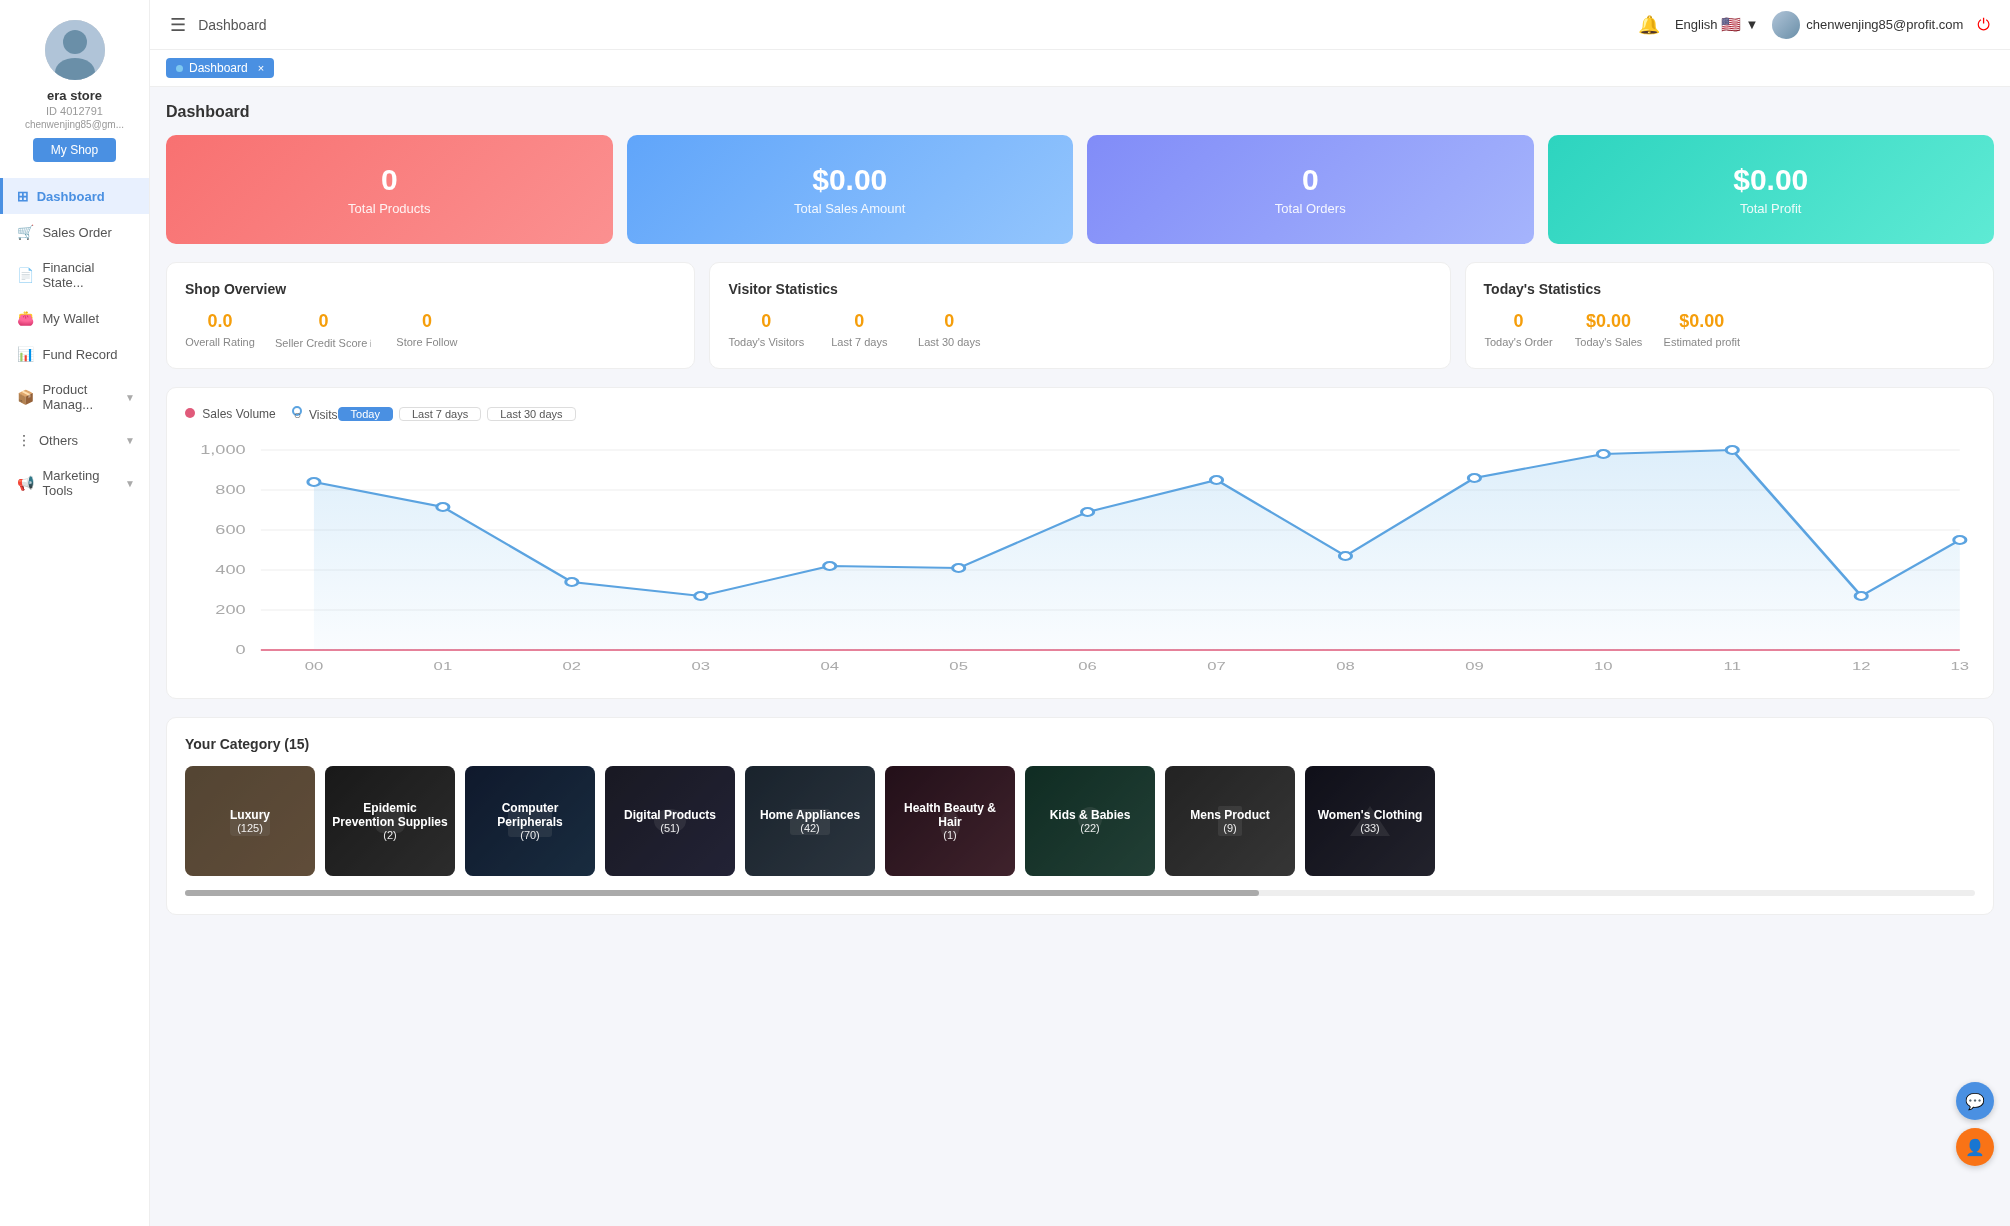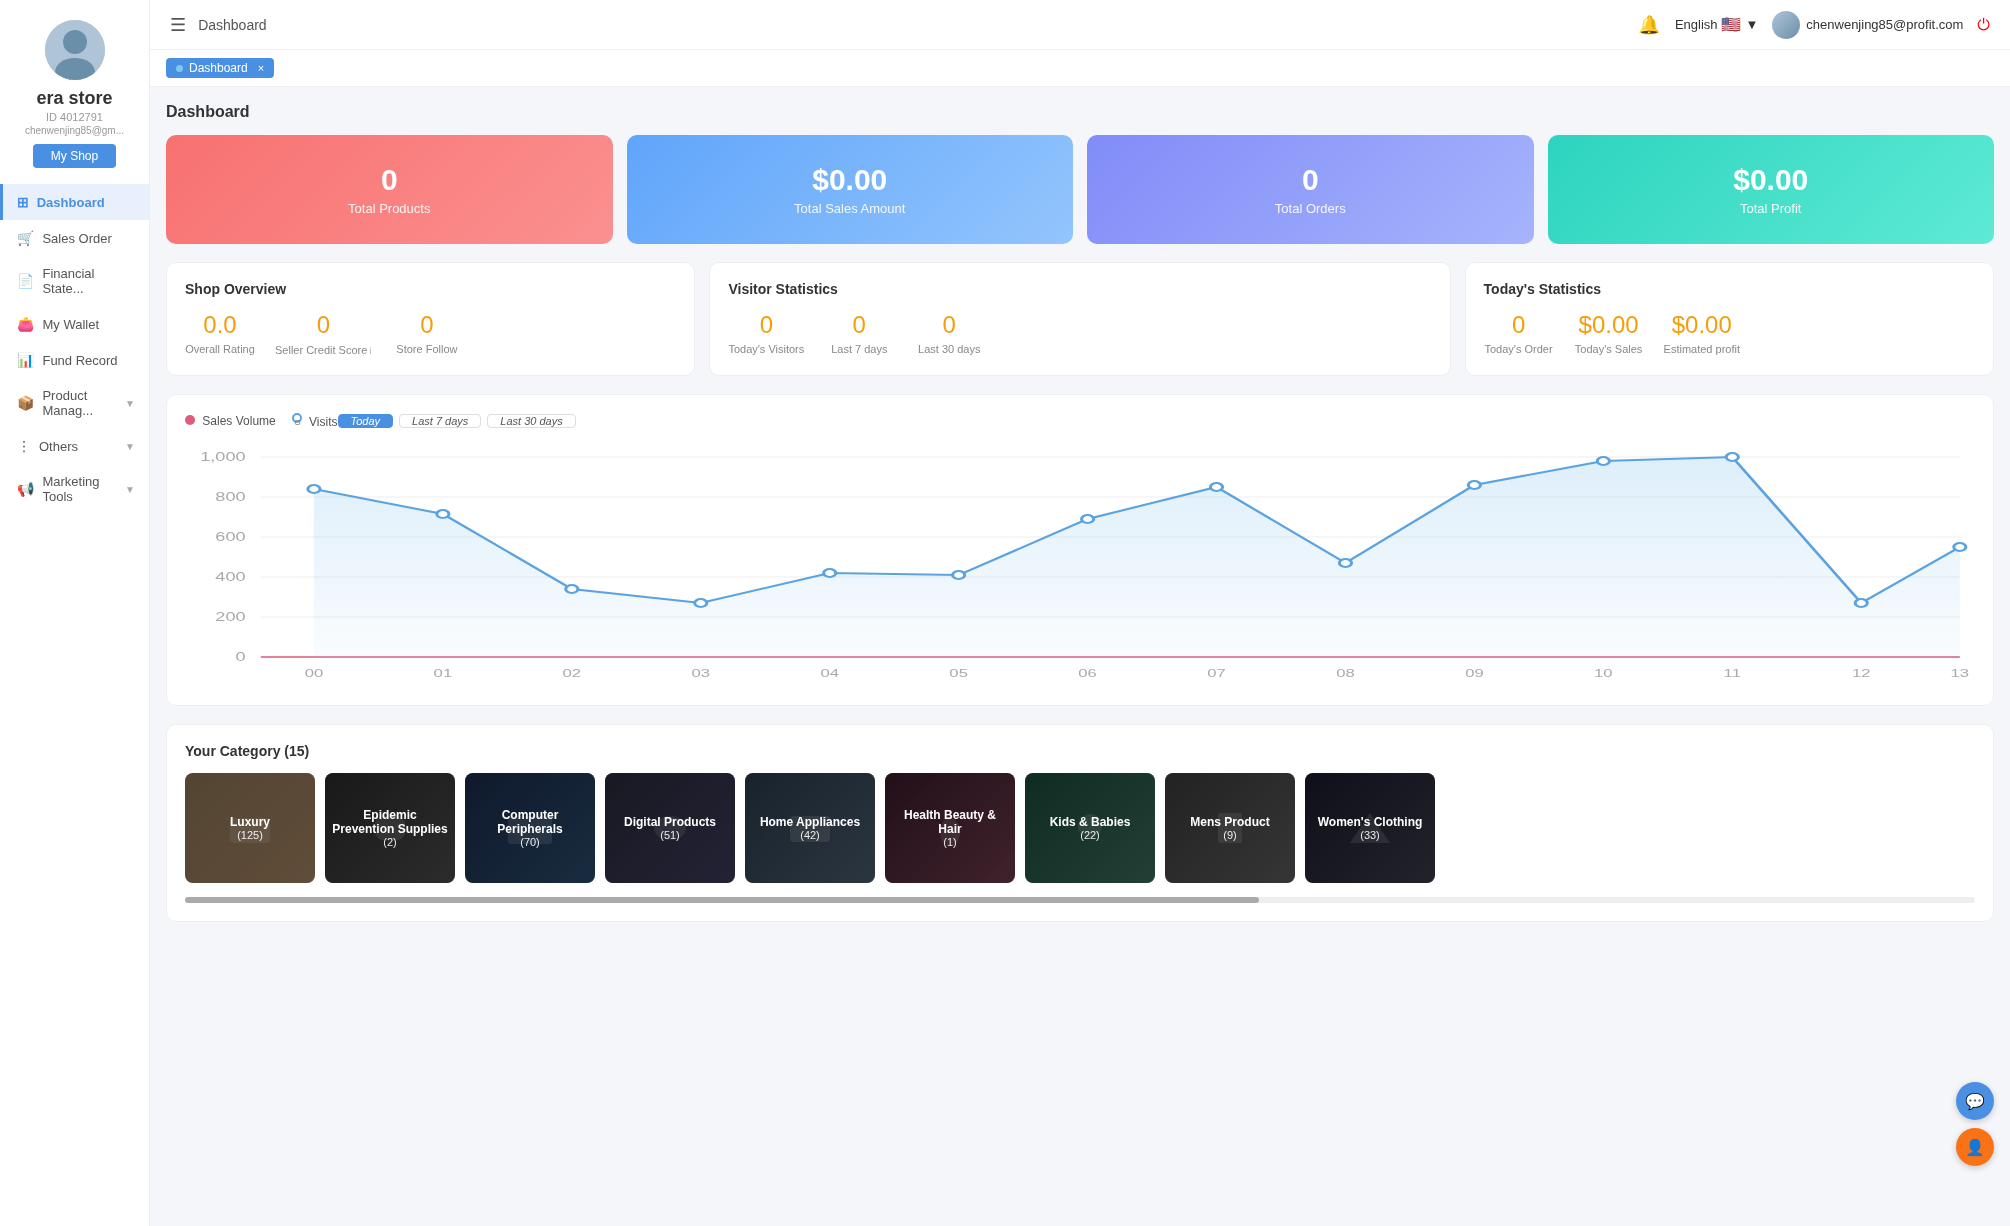--- a/index.html
+++ b/index.html
@@ -16,21 +16,21 @@
       padding-top: 20px;
       flex-shrink: 0;
       overflow-y: auto;
     }
     .sidebar-avatar {
       width: 60px; height: 60px; border-radius: 50%; background: #ccc;
       overflow: hidden; display: flex; align-items: center; justify-content: center;
       margin-bottom: 8px;
     }
     .sidebar-avatar svg { width: 60px; height: 60px; }
-    .sidebar-store-name { font-weight: 700; font-size: 18px; color: #333; text-align: right; }
+    .sidebar-store-name { font-weight: 700; font-size: 13px; color: #333; text-align: right; }
     .sidebar-store-id { font-size: 11px; color: #999; margin: 2px 0; }
     .sidebar-email { font-size: 10px; color: #999; margin-bottom: 8px; text-align: center; padding: 0 5px; }
     .sidebar-myshop-btn {
       background: #4a90e2; color: #fff; border: none; border-radius: 4px;
       padding: 5px 18px; font-size: 12px; cursor: pointer; margin-bottom: 16px;
     }
     .sidebar-nav { width: 100%; }
     .sidebar-item {
       display: flex; align-items: center; padding: 10px 14px; cursor: pointer;
       color: #555; font-size: 13px; border-left: 3px solid transparent;
@@ -90,33 +90,33 @@
     .card-teal { background: linear-gradient(135deg, #2dd4bf, #5eead4); }
 
     
     .overview-row { display: grid; grid-template-columns: 1fr 1.4fr 1fr; gap: 14px; margin-bottom: 18px; }
     .overview-panel {
       background: #fff; border-radius: 10px; padding: 18px; border: 1px solid #eee;
     }
     .overview-panel-title { font-size: 14px; font-weight: 600; color: #333; margin-bottom: 14px; }
     .overview-metrics { display: flex; gap: 20px; align-items: flex-start; flex-wrap: wrap; }
     .overview-metric { display: flex; flex-direction: column; align-items: center; min-width: 70px; }
-    .overview-metric .val { font-size: 24px; font-weight: 400; color: #f59e0b; }
+    .overview-metric .val { font-size: 18px; font-weight: 700; color: #f59e0b; }
     .overview-metric .lbl { font-size: 11px; color: #888; text-align: center; margin-top: 4px; display: flex; align-items: center; gap: 2px; }
     .info-icon { font-size: 10px; color: #bbb; }
 
     
     .chart-panel { background: #fff; border-radius: 10px; padding: 18px; border: 1px solid #eee; margin-bottom: 18px; }
     .chart-header { display: flex; align-items: center; justify-content: flex-start; margin-bottom: 18px; }
     .chart-legend { display: flex; gap: 16px; align-items: center; font-size: 12px; color: #555; }
     .legend-dot { width: 10px; height: 10px; border-radius: 50%; display: inline-block; margin-right: 4px; }
     .chart-btns { display: flex; gap: 6px; }
     .chart-btn {
       padding: 0 12px; border-radius: 4px; border: 1px solid #ddd;
-      font-size: 11px; cursor: pointer; background: #fff; color: #555; font-style: italic;
+      font-size: 11px; cursor: pointer; background: #fff; color: #555;
     }
     .chart-btn.active { background: #4a90e2; color: #fff; border-color: #4a90e2; }
     .chart-area { position: relative; height: 240px; }
     svg.chart { width: 100%; height: 100%; }
 
     
     .category-section { background: #fff; border-radius: 10px; padding: 18px; border: 1px solid #eee; }
     .category-title { font-size: 14px; font-weight: 600; color: #333; margin-bottom: 14px; }
     .category-scroll { display: flex; gap: 10px; overflow-x: auto; padding-bottom: 10px; }
     .category-scroll::-webkit-scrollbar { height: 6px; }

